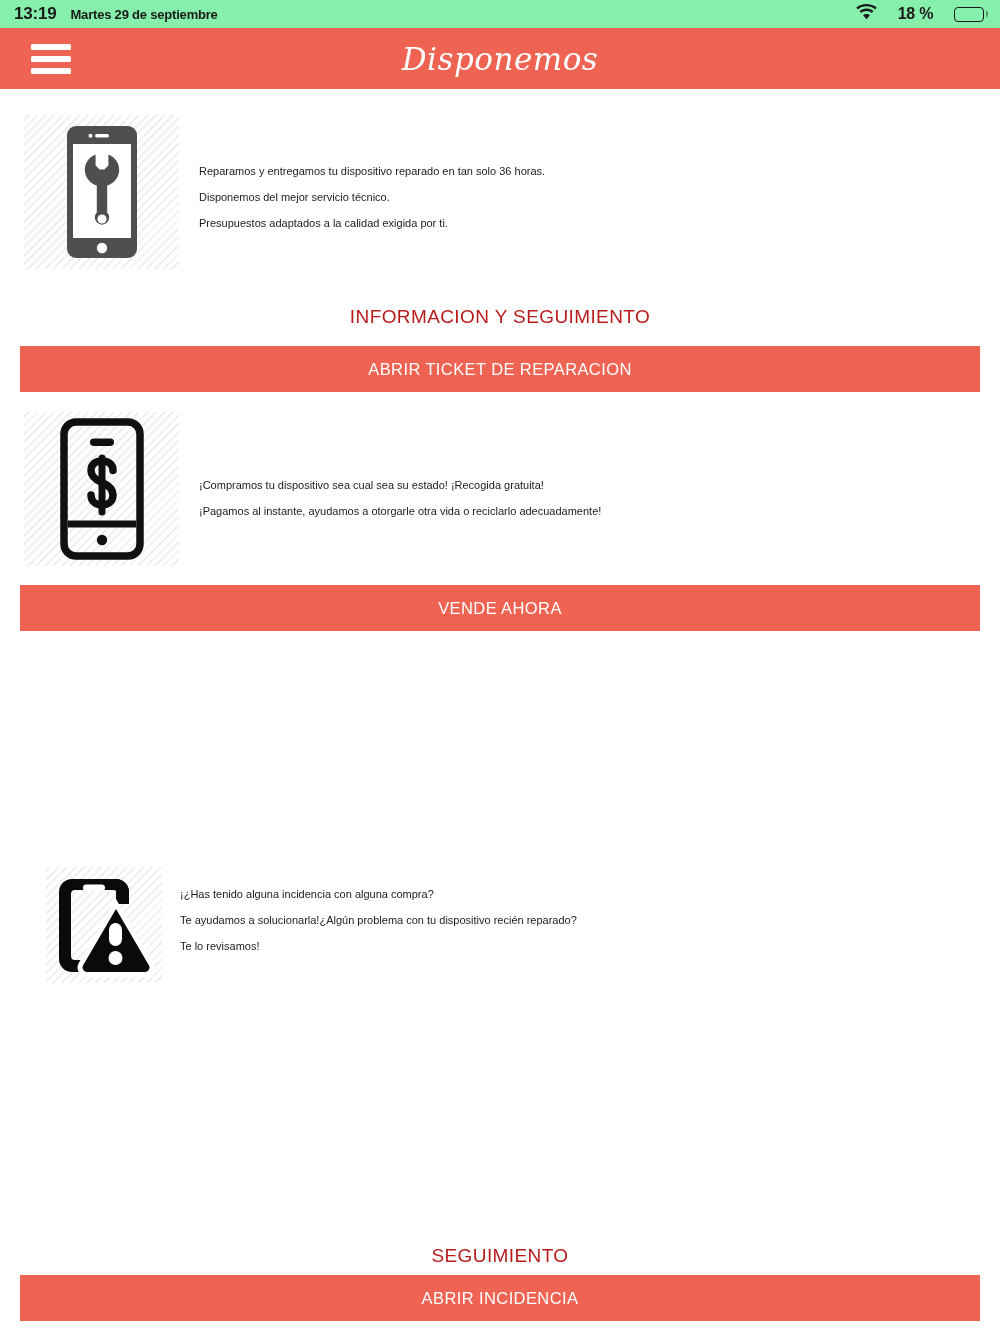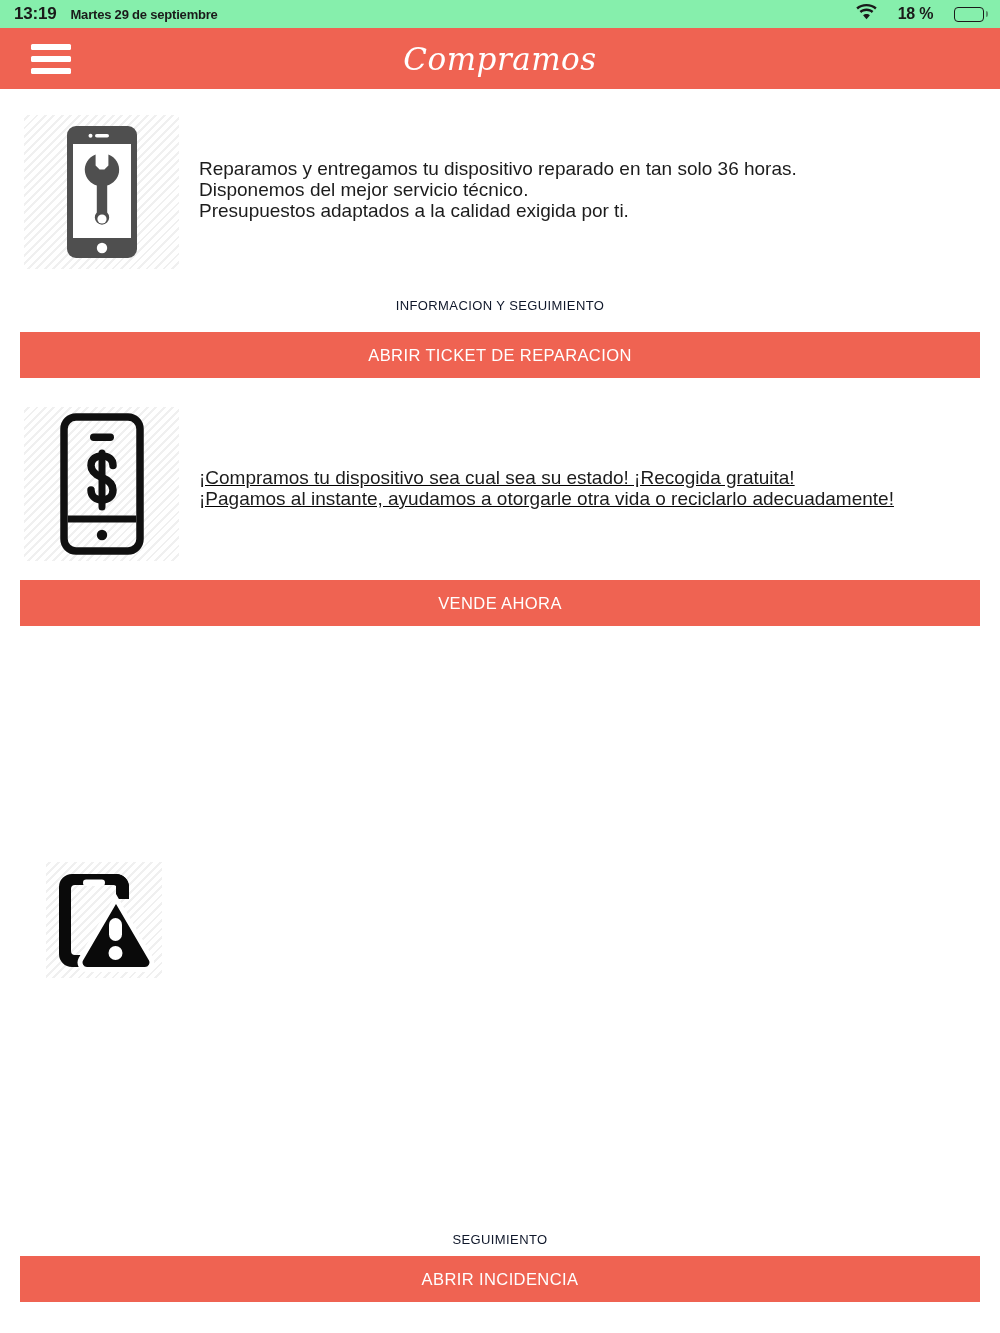--- a/index.html
+++ b/index.html
@@ -127,36 +127,37 @@
       -45deg,
       #ffffff 0px, #ffffff 4px,
       #f0f0f0 4px, #f0f0f0 6px
     );
     display: flex;
     align-items: center;
     justify-content: center;
   }
 
   .text-block {
-    font-size: 19px;
-    line-height: 21px;
+    font-size: 11px;
+    line-height: 26px;
     color: #1c1c1c;
     white-space: pre-line;
   }
 
   
   .link-row {
     text-align: center;
   }
   .link-text {
-    color: #0f172a;
-    font-size: 13px;
+    color: #b91c1c;
+    font-size: 19px;
     letter-spacing: 0.4px;
     cursor: pointer;
     display: inline-block;
+    margin-top: 10px;
   }
 
   
   .cta-button {
     margin: 0 20px;
     background: #EF6352;
     height: 46px;
     display: flex;
     align-items: center;
     justify-content: center;
@@ -167,21 +168,21 @@
   }
 
   
   #sec-repair { padding-top: 26px; }
   #sec-repair .icon-box { width: 155px; height: 154px; margin-left: 24px; }
   #sec-repair .text-block { margin-left: 20px; margin-top: 43px; }
 
   #link-repair { margin-top: 27px; }
   #btn-repair  { margin-top: 18px; }
 
-  #sec-sell { padding-top: 29px; text-decoration: underline; }
+  #sec-sell { padding-top: 20px; }
   #sec-sell .icon-box { width: 155px; height: 154px; margin-left: 24px; }
   #sec-sell .text-block { margin-left: 20px; margin-top: 60px; }
 
   #btn-sell { margin-top: 19px; }
 
   #sec-issue { padding-top: 236px; }
   #sec-issue .icon-box { width: 116px; height: 116px; margin-left: 46px; }
   #sec-issue .text-block { margin-left: 18px; margin-top: 14px; }
 
   #link-issue { margin-top: 252px; }
@@ -212,21 +213,21 @@
     </span>
   </div>
 </div>
 
 <div class="nav-bar">
   <div class="hamburger">
     <span></span>
     <span></span>
     <span></span>
   </div>
-  <div class="nav-title">Compramos</div>
+  <div class="nav-title">Disponemos</div>
 </div>
 
 <div class="page">
 
   <div class="section" id="sec-repair">
     <div class="row">
       <div class="icon-box">
         <svg width="74" height="136" viewBox="0 0 74 136">
           <rect x="2" y="2" width="70" height="132" rx="9" ry="9" fill="#4f4f4f"></rect>
           <rect x="8" y="20" width="58" height="94" fill="#ffffff"></rect>
@@ -281,20 +282,23 @@
                    h-38 a4 4 0 0 0 -4 4 v62 a4 4 0 0 0 4 4 h10 v12 h-13
                    a13 13 0 0 1 -13 -13 v-67 a13 13 0 0 1 13 -13 z" fill="#0a0a0a"></path>
           <rect x="29" y="11.5" width="22" height="6.5" rx="3.2" fill="#ffffff"></rect>
           <path d="M62 6 h1 a13 13 0 0 1 12 13 v12 h-13 z" fill="#0a0a0a"></path>
           <path d="M34 87 h12 v12 h-12 z" fill="#0a0a0a"></path>
           <path d="M62 31 L97 91 a7 7 0 0 1 -6 10.5 h-58 a7 7 0 0 1 -6 -10.5 z" fill="#0a0a0a" stroke="#ffffff" stroke-width="5"></path>
           <rect x="55" y="50" width="13" height="23" rx="6.5" fill="#ffffff"></rect>
           <circle cx="61.5" cy="85" r="7" fill="#ffffff"></circle>
         </svg>
       </div>
+      <div class="text-block">¡¿Has tenido alguna incidencia con alguna compra?
+Te ayudamos a solucionarla!¿Algún problema con tu dispositivo recién reparado?
+ Te lo revisamos!</div>
     </div>
   </div>
 
   <div class="link-row" id="link-issue">
     <span class="link-text">SEGUIMIENTO</span>
   </div>
 
   <div class="cta-button" id="btn-issue">ABRIR INCIDENCIA</div>
 
 </div>

